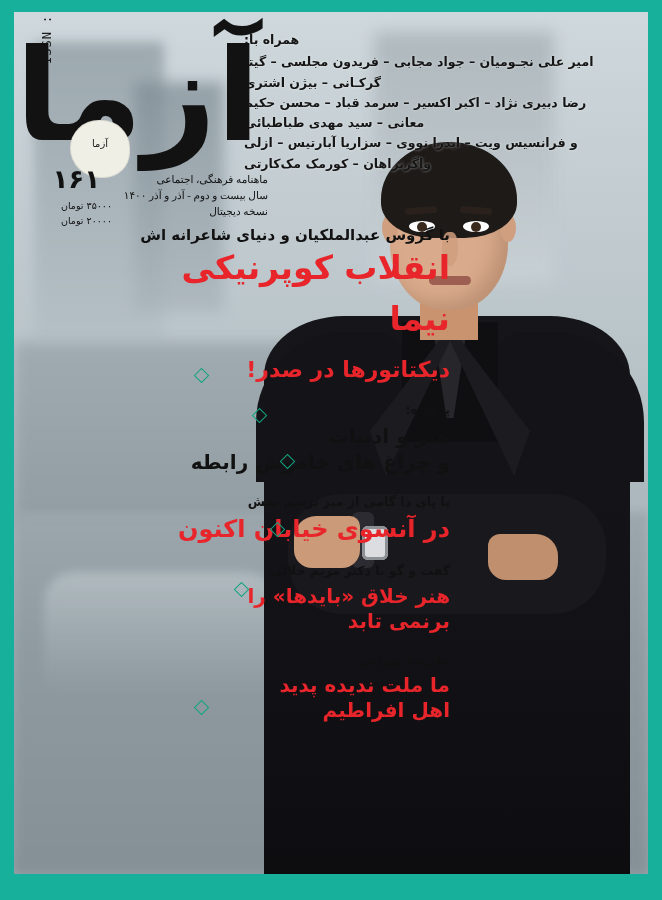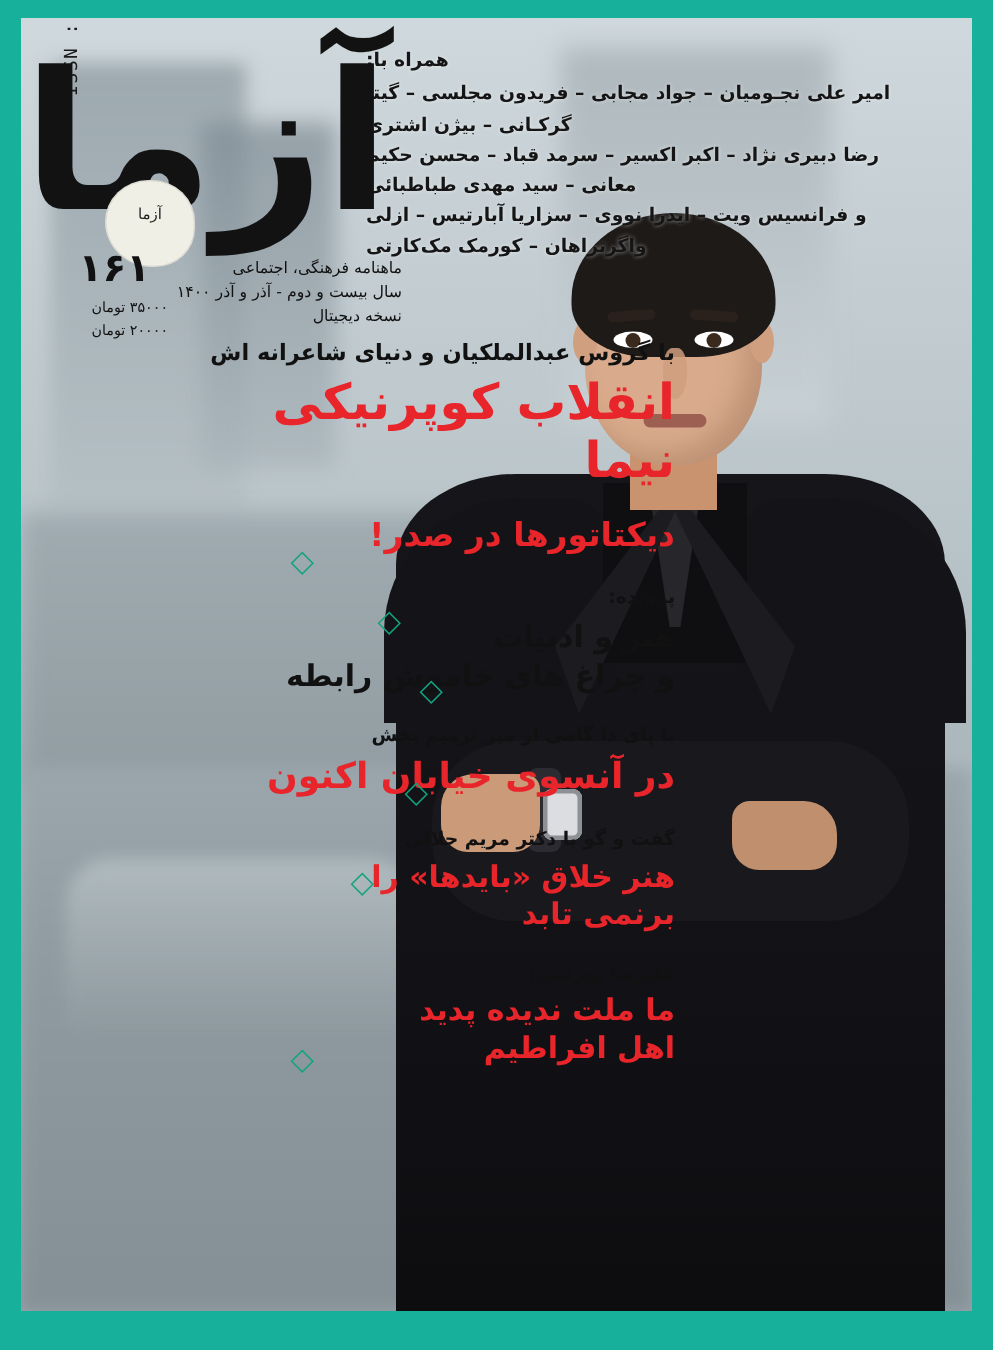--- a/index.html
+++ b/index.html
@@ -184,37 +184,38 @@
   }
   .issue-no {
     position: absolute; left: 40px; top: 152px; width: 46px;
     font-size: 26px; font-weight: bold; text-align: center; color: #111;
     direction: rtl;
   }
   .sub-line {
     position: absolute; left: 84px; top: 160px; width: 170px;
     font-size: 10.5px; text-align: right; color: #111; direction: rtl;
     line-height: 1.5;
+    font-family: Liberation Serif, serif;
   }
   .price-box {
     position: absolute; left: 47px; top: 186px; width: 58px;
     font-size: 9.5px; text-align: left; color: #111; direction: rtl;
     line-height: 1.6;
   }
 
   
   .headlines { position: absolute; left: 16px; top: 214px; width: 420px; direction: rtl; }
   .hl { text-align: right; }
   .kicker { color: #111; font-size: 15px; font-weight: bold; margin-bottom: 6px; }
   .h-big {
     color: #e8252a; font-size: 33px; font-weight: bold; line-height: 1.12;
     letter-spacing: -1px;
   }
   .h-big2 {
-    color: #e8252a; font-size: 33px; font-weight: bold; line-height: 1.12; margin-top: 2px;
+    color: #e8252a; font-size: 33px; font-weight: bold; line-height: 1.12; margin-top: 14px;
   }
   .h-red {
     color: #e8252a; font-size: 22px; font-weight: bold; line-height: 1.25;
   }
   .h-dark {
     color: #111; font-size: 20px; font-weight: bold; line-height: 1.3;
   }
   .h-small {
     color: #111; font-size: 12.5px; font-weight: bold; line-height: 1.4;
   }

